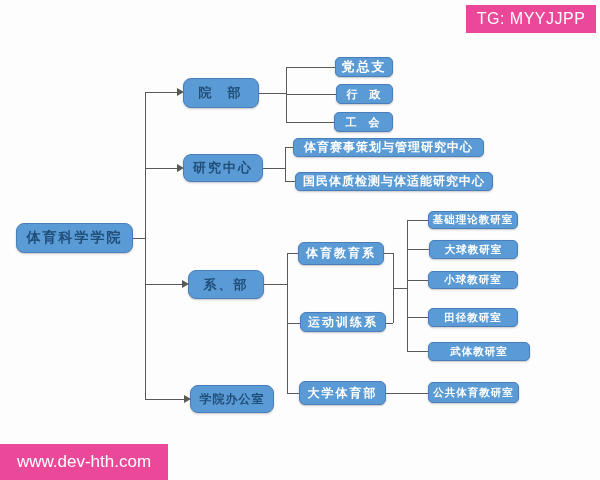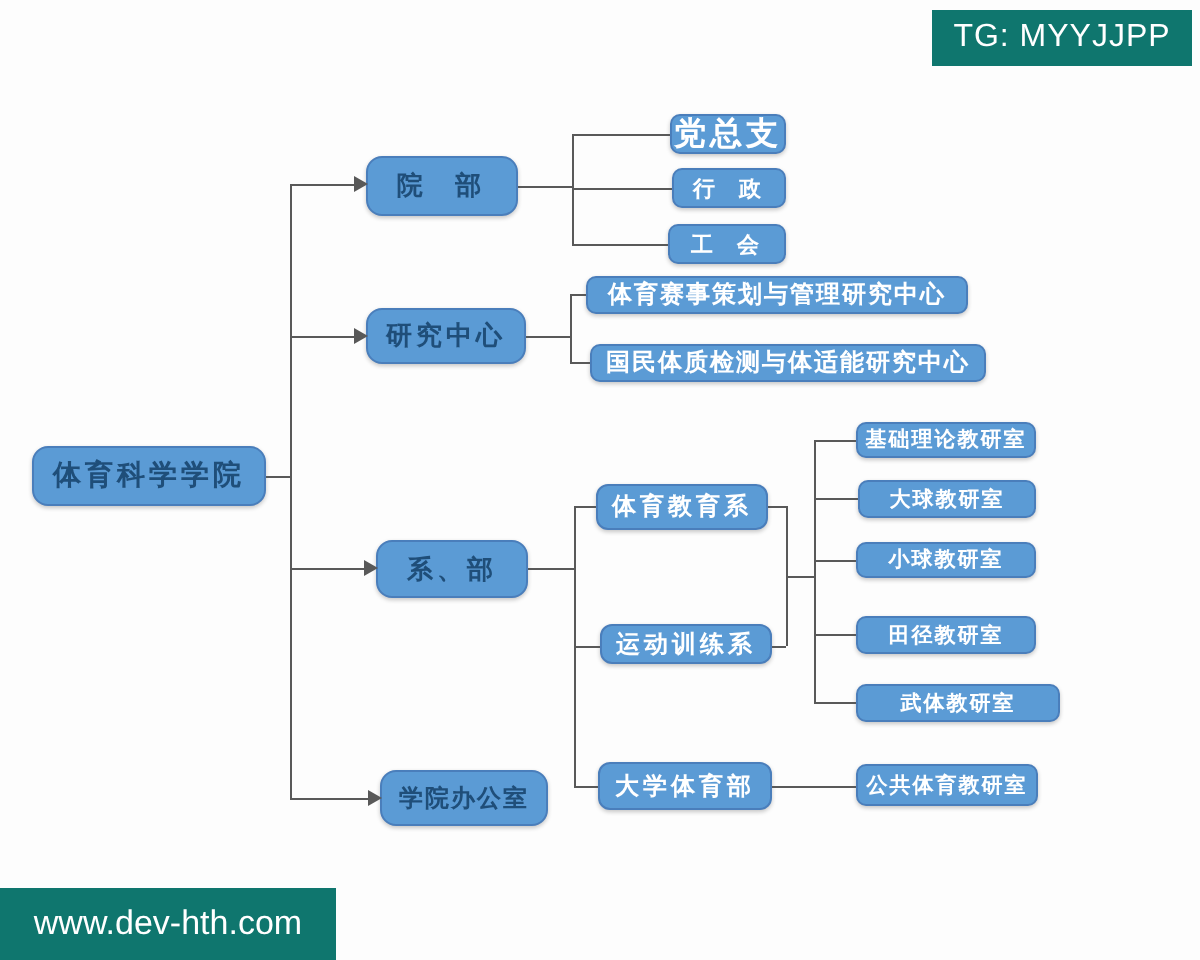--- a/index.html
+++ b/index.html
@@ -20,40 +20,40 @@
   .node.wide{color:#ffffff;font-weight:bold;font-size:12px;letter-spacing:1px;border-radius:5px;}
   .node.office{color:#ffffff;font-weight:bold;font-size:10.5px;letter-spacing:1px;border-radius:5px;}
   .hline,.vline{position:absolute;background:#595959;}
   .hline{height:1px;}
   .vline{width:1px;}
   .arrowhead{
     position:absolute;width:0;height:0;
     border-left:7px solid #595959;border-top:4px solid transparent;border-bottom:4px solid transparent;
   }
   .badge{
-    position:absolute;background:#0f766e;color:#ffffff;
+    position:absolute;background:#ec4899;color:#ffffff;
     display:flex;align-items:center;justify-content:center;
     font-family:"Liberation Sans",sans-serif;
   }
   #tg-badge{top:5px;right:4px;width:130px;height:28px;font-size:16px;letter-spacing:0.5px;}
   #site-badge{left:0;bottom:0;width:168px;height:36px;font-size:17px;}
 </style>
 </head>
 <body>
 
 <div id="canvas">
 
   <div class="node lvl1" style="left:16px;top:223px;width:117px;height:30px;">体育科学学院</div>
 
   <div class="node lvl2" style="left:183px;top:78px;width:76px;height:30px;">院  部</div>
   <div class="node lvl2" style="left:183px;top:154px;width:80px;height:28px;letter-spacing:2px;">研究中心</div>
   <div class="node lvl2" style="left:188px;top:270px;width:76px;height:29px;letter-spacing:2px;">系、部</div>
   <div class="node lvl2" style="left:190px;top:385px;width:84px;height:28px;letter-spacing:1px;font-size:12px;">学院办公室</div>
 
-  <div class="node leaf" style="left:335px;top:57px;width:58px;height:20px;border-radius:5px;font-size:16px;">党总支</div>
+  <div class="node leaf" style="left:335px;top:57px;width:58px;height:20px;border-radius:5px;font-size:13px;">党总支</div>
   <div class="node leaf" style="left:336px;top:84px;width:57px;height:20px;border-radius:5px;font-size:11px;">行  政</div>
   <div class="node leaf" style="left:334px;top:112px;width:59px;height:20px;border-radius:5px;font-size:11px;">工  会</div>
 
   <div class="node wide" style="left:293px;top:138px;width:191px;height:19px;">体育赛事策划与管理研究中心</div>
   <div class="node wide" style="left:295px;top:172px;width:198px;height:19px;font-family:Liberation Mono, monospace;">国民体质检测与体适能研究中心</div>
 
   <div class="node leaf" style="left:298px;top:242px;width:86px;height:23px;">体育教育系</div>
   <div class="node leaf" style="left:300px;top:312px;width:86px;height:20px;">运动训练系</div>
   <div class="node leaf" style="left:299px;top:381px;width:87px;height:24px;">大学体育部</div>
 

